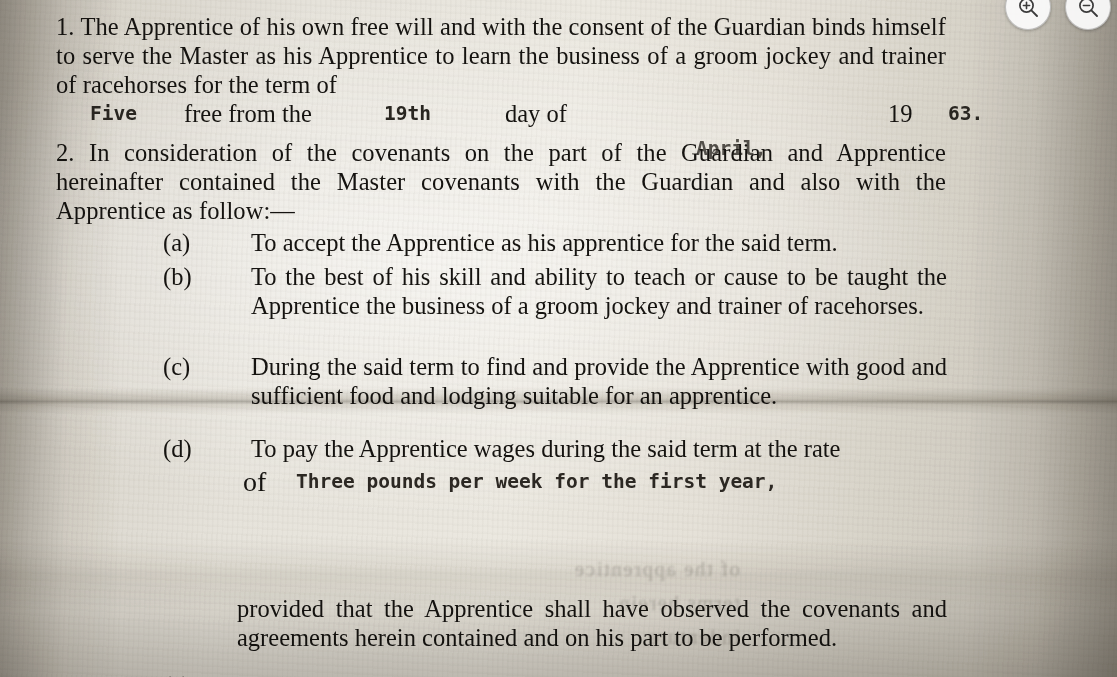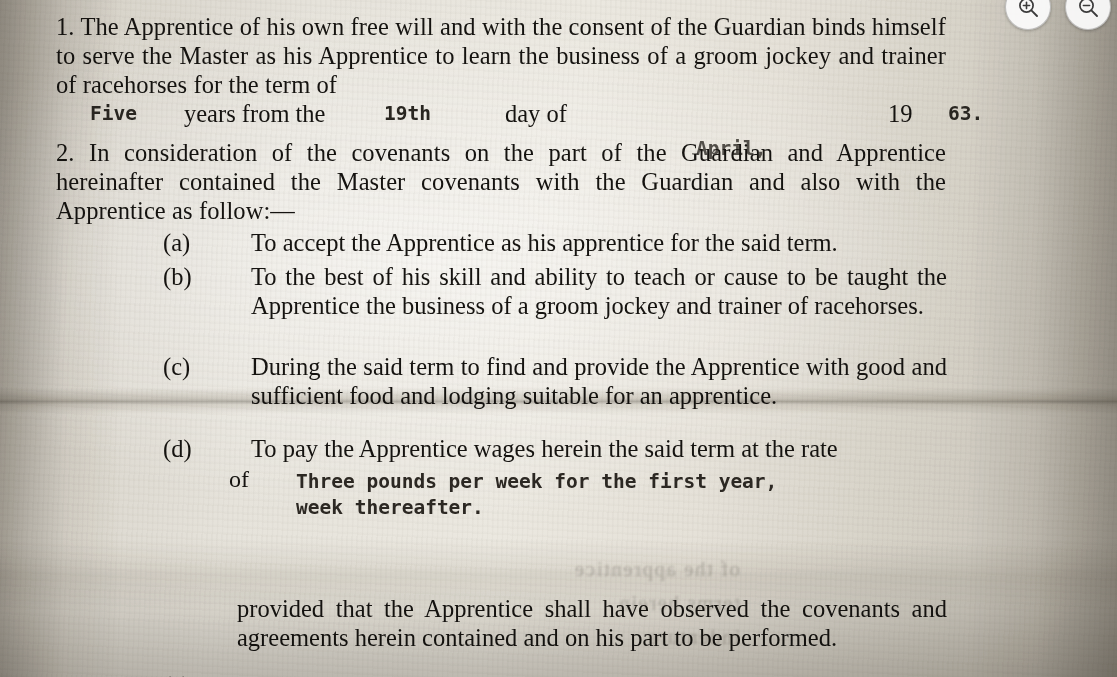--- a/index.html
+++ b/index.html
@@ -186,23 +186,23 @@
   #wage-typed {
     position: absolute;
     left: 296px;
     top: 469px;
     width: 640px;
     line-height: 26px;
     color: #2e2a25;
   }
   #wage-of {
     position: absolute;
-    left: 229px;
+    left: 243px;
     top: 466px;
-    font-size: 24px;
+    font-size: 28px;
     color: #171512;
   }
 
   
   #proviso {
     position: absolute;
     left: 237px;
     top: 594px;
     width: 710px;
     color: #171512;
@@ -255,21 +255,21 @@
   <div id="doc">
 
     <div class="para" id="p1">
       <span class="l1">1.  The Apprentice of his own free will and with the consent of the</span>
       <span>Guardian binds himself to serve the Master as his Apprentice to learn the</span>
       <span>business of a groom jockey and trainer of racehorses for the term of</span>
     </div>
 
     <div id="fillline">
       <span class="typed" id="fl-five">Five</span>
-      <span id="fl-years">years from the</span>
+      <span id="fl-years">free from the</span>
       <span class="typed" id="fl-19th">19th</span>
       <span id="fl-dayof">day of</span>
       <span class="typed" id="fl-april">April,</span>
       <span id="fl-19">19</span>
       <span class="typed" id="fl-63">63.</span>
     </div>
 
     <div class="para" id="p2">
       <span class="l1">2.  In consideration of the covenants on the part of the Guardian and</span>
       <span>Apprentice hereinafter contained the Master covenants with the Guardian</span>
@@ -286,27 +286,26 @@
       <span class="body">To the best of his skill and ability to teach or cause to be taught the Apprentice the business of a groom jockey and trainer of racehorses.</span>
     </div>
 
     <div class="item" id="item-c">
       <span class="marker">(c)</span>
       <span class="body">During the said term to find and provide the Apprentice with good and sufficient food and lodging suitable for an apprentice.</span>
     </div>
 
     <div class="item" id="item-d">
       <span class="marker">(d)</span>
-      <span class="body">To pay the Apprentice wages herein the said term at the rate</span>
+      <span class="body">To pay the Apprentice wages during the said term at the rate</span>
     </div>
 
     <span id="wage-of">of</span>
     <div id="wage-typed" class="typed">
       <div>Three pounds per week for the first year,</div>
-      <div>week thereafter.</div>
     </div>
 
     <div id="proviso">provided that the Apprentice shall have observed the covenants and agreements herein contained and on his part to be performed.</div>
 
     <div id="next-item">(e)</div>
   </div>
 
   <div id="grain"></div>
   <div class="crease" id="crease-main"></div>
   <div class="crease" id="crease-soft"></div>

